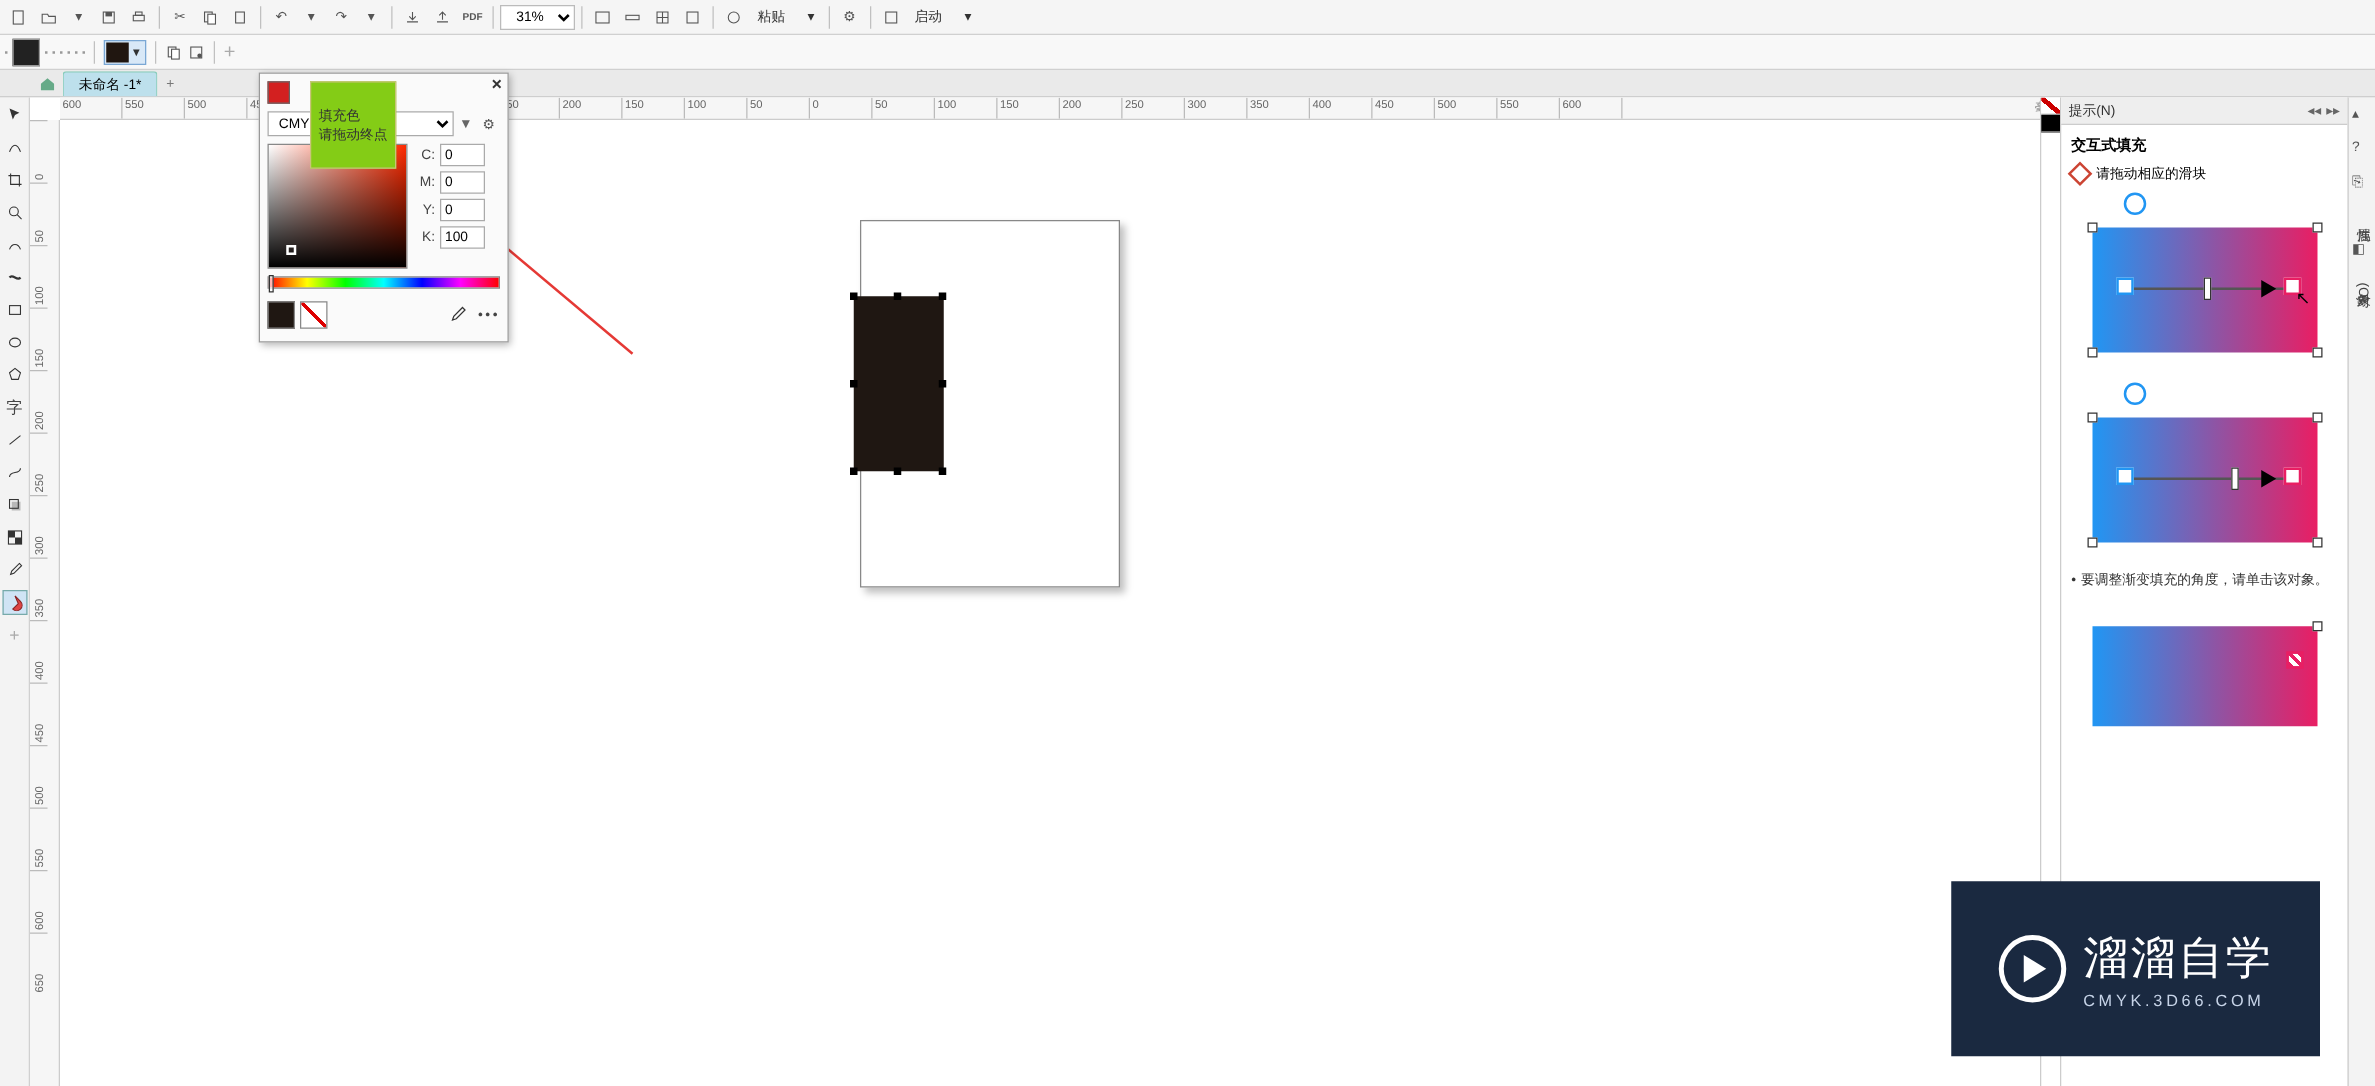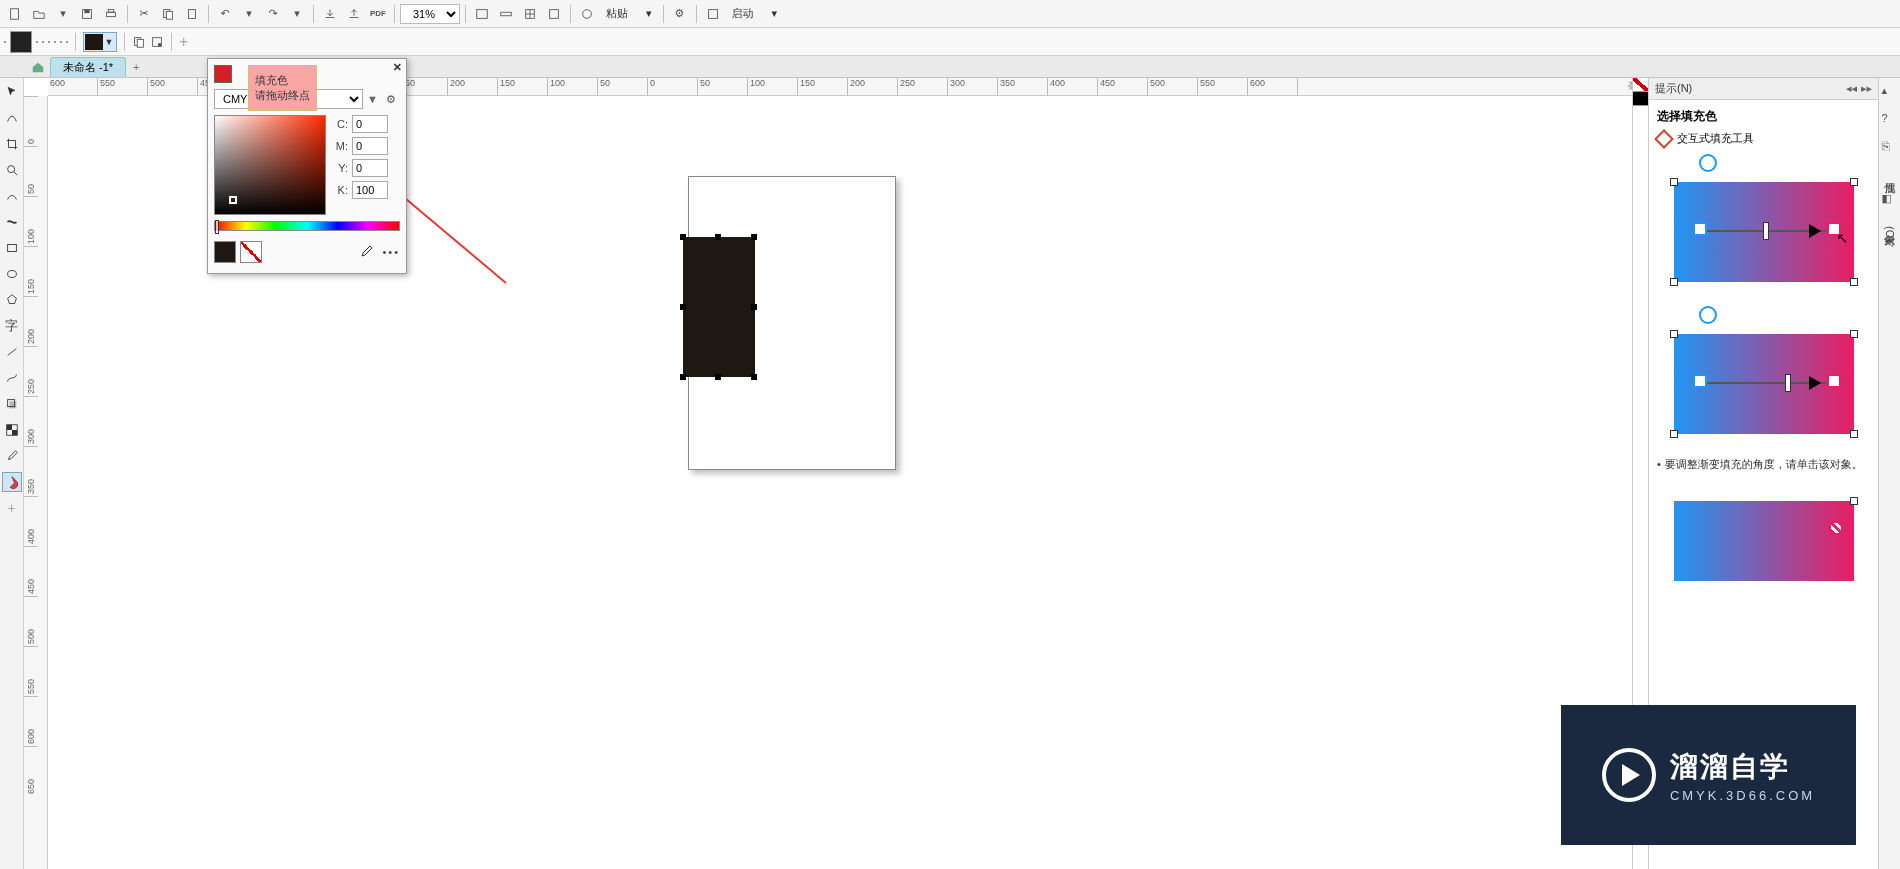--- a/index.html
+++ b/index.html
@@ -44,21 +44,21 @@
 .page { position:absolute; left:640px; top:80px; width:208px; height:294px; background:#fff; border:1px solid #888; box-shadow: 4px 4px 6px rgba(0,0,0,0.25); }
 .page .rect { position:absolute; left:-6px; top:60px; width:72px; height:140px; background:#1f1712; }
 .sel-handle { position:absolute; width:6px; height:6px; background:#000; }
 .sh1{left:-9px;top:57px;} .sh2{left:26px;top:57px;} .sh3{left:62px;top:57px;}
 .sh4{left:-9px;top:127px;} .sh5{left:62px;top:127px;}
 .sh6{left:-9px;top:197px;} .sh7{left:26px;top:197px;} .sh8{left:62px;top:197px;}
 
 
 .color-popup { position:absolute; left:207px; top:58px; width:200px; background:#fafafa; border:1px solid #999; box-shadow:2px 2px 6px rgba(0,0,0,0.3); z-index:50; padding-bottom:10px;}
 .color-popup .close{position:absolute;right:4px;top:2px;cursor:pointer;font-weight:bold;color:#333;}
-.color-popup .tooltip { position:absolute; left:40px; top:6px; background:#fca5a5; border:1px solid #c9c37a; padding:7px 6px; font-size:11px; color:#333; z-index:2;}
+.color-popup .tooltip { position:absolute; left:40px; top:6px; background:#84cc16; border:1px solid #c9c37a; padding:19px 6px; font-size:11px; color:#333; z-index:2;}
 .color-popup .row1 { display:flex; align-items:center; gap:4px; padding:6px;}
 .color-popup .red-sw { width:18px; height:18px; background:#d32020; border:1px solid #666;}
 .color-popup .mode-row{display:flex;align-items:center;gap:4px;padding:0 6px 6px;}
 .color-popup .mode-select{flex:1;height:20px;border:1px solid #aaa;background:#fff;padding:0 4px;font-size:11px;}
 .color-popup .gear{width:18px;height:18px;display:flex;align-items:center;justify-content:center;color:#555;cursor:pointer;}
 .color-popup .body{display:flex;gap:6px;padding:0 6px;}
 .color-popup .gradient-box{width:112px;height:100px;position:relative;background:
   linear-gradient(to bottom, rgba(0,0,0,0) 0%, #000 100%),
   linear-gradient(to right, #fff 0%, #ff2a00 100%);
   border:1px solid #888;}
@@ -109,21 +109,21 @@
 
 
 .palette{position:absolute;right:0;top:0;bottom:0;width:16px;background:#fff;border-left:1px solid #ccc;display:flex;flex-direction:column;}
 .palette .pc{flex:0 0 14px;border-bottom:1px solid #999;}
 
 
 .watermark{position:absolute;right:44px;bottom:24px;width:295px;height:140px;background:#1a2940;color:#fff;display:flex;align-items:center;justify-content:center;flex-direction:column;z-index:60;}
 .watermark .logo{display:flex;align-items:center;gap:14px;}
 .watermark .play{width:54px;height:54px;border:4px solid #fff;border-radius:50%;display:flex;align-items:center;justify-content:center;}
 .watermark .play .t{width:0;height:0;border-left:18px solid #fff;border-top:11px solid transparent;border-bottom:11px solid transparent;margin-left:5px;}
-.watermark .big{font-size:28px;font-weight:bold;letter-spacing:2px;}
+.watermark .big{font-size:36px;font-weight:normal;letter-spacing:2px;}
 .watermark .url{font-size:13px;letter-spacing:3px;margin-top:2px;color:#c7d4e8;}
 
 
 svg{width:14px;height:14px;display:block;}
 </style>
 </head>
 <body>
 
 <div class="toolbar">
   <div class="btn">
@@ -424,24 +424,24 @@
 
   <div class="hints">
     <div class="header">
       <span class="txt">提示(N)</span>
       <span class="ctrls">
         <span>◂◂</span>
         <span>▸▸</span>
       </span>
     </div>
     <div class="content">
-      <div class="title">选择填充色</div>
+      <div class="title">交互式填充</div>
       <div class="tool-line">
         <span class="diamond"></span>
-        <span>交互式填充工具</span>
+        <span>请拖动相应的滑块</span>
       </div>
 
       <div class="illust">
         <div class="circ" style="left:30px;top:2px;"></div>
         <div class="grad"></div>
         <div class="hnd" style="left:1px;top:26px;"></div>
           <div class="hnd" style="right:1px;top:26px;"></div>
         <div class="hnd" style="left:1px;bottom:6px;"></div>
           <div class="hnd" style="right:1px;bottom:6px;"></div>
         <div class="line" style="left:32px;top:78px;width:126px;"></div>

